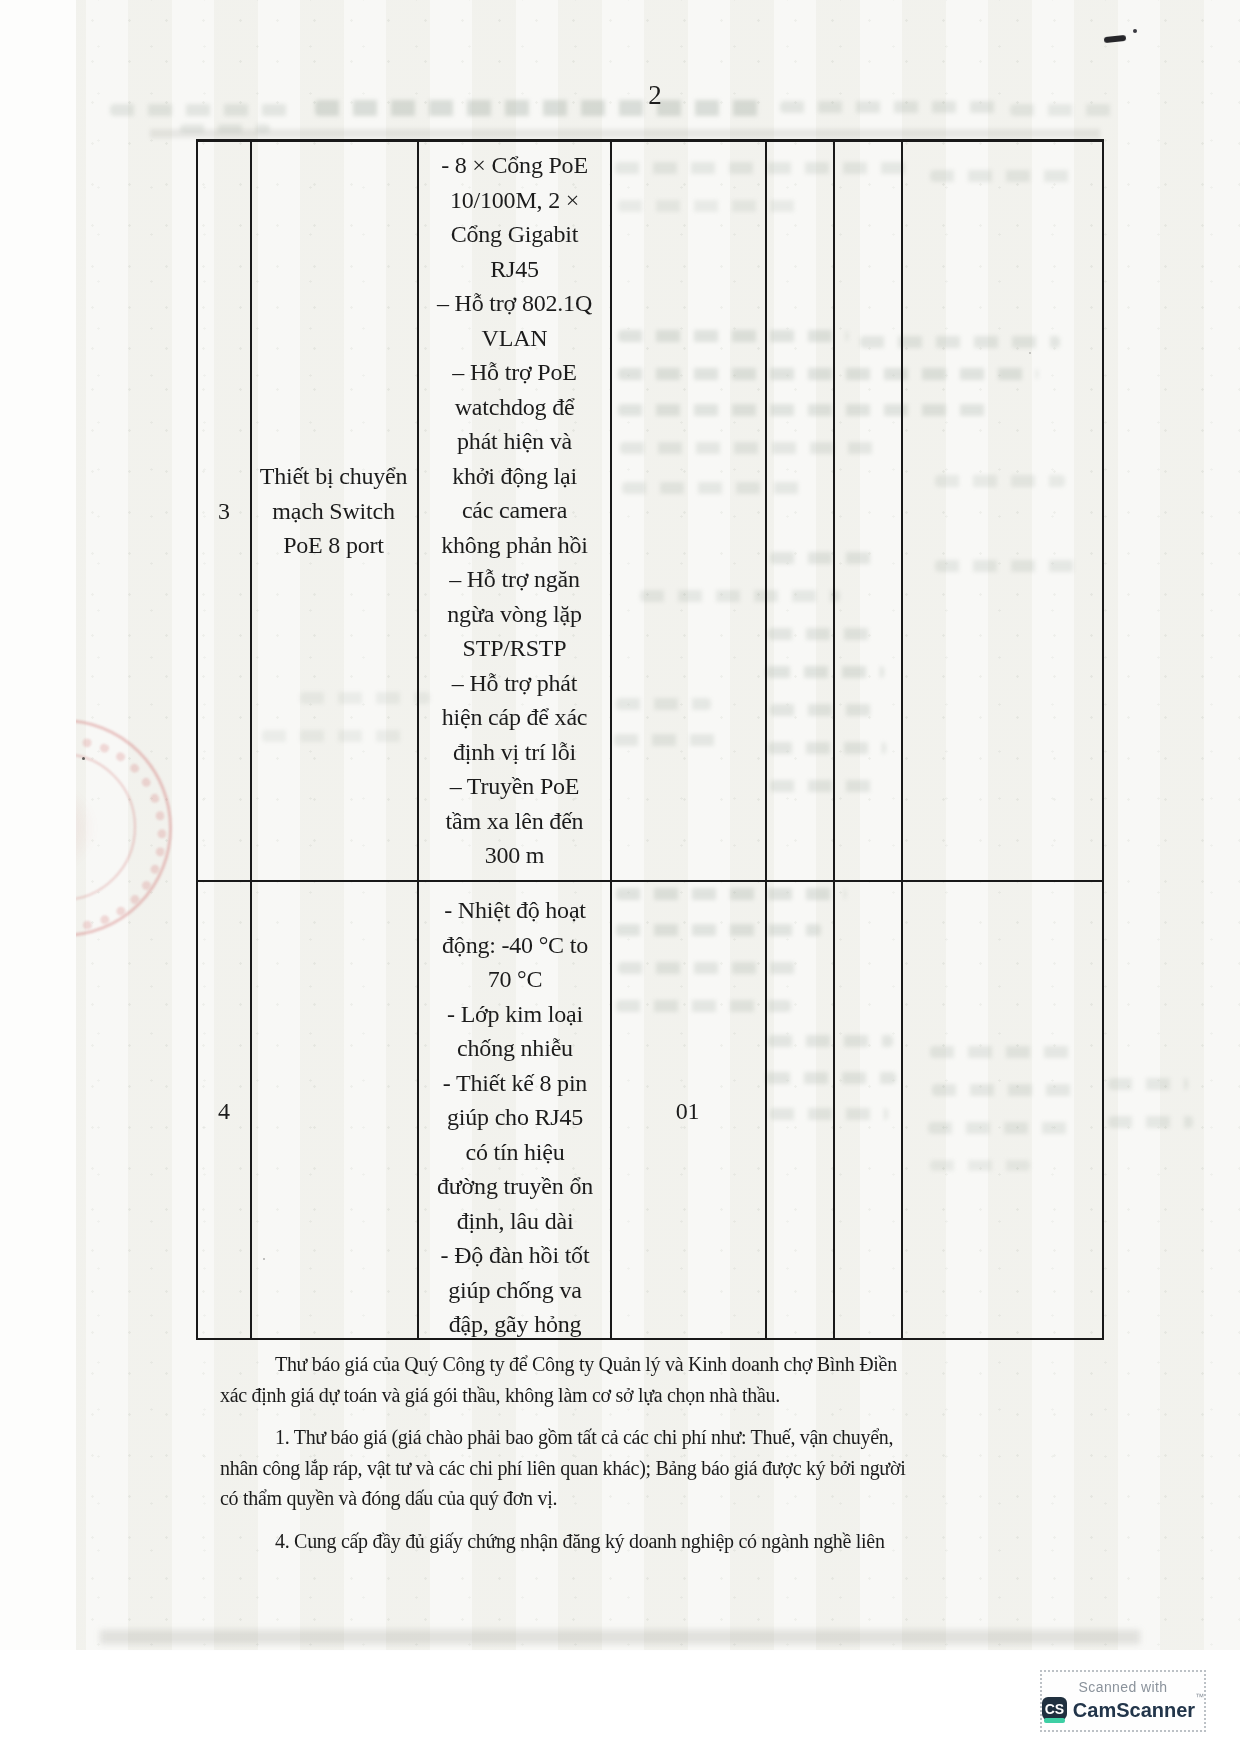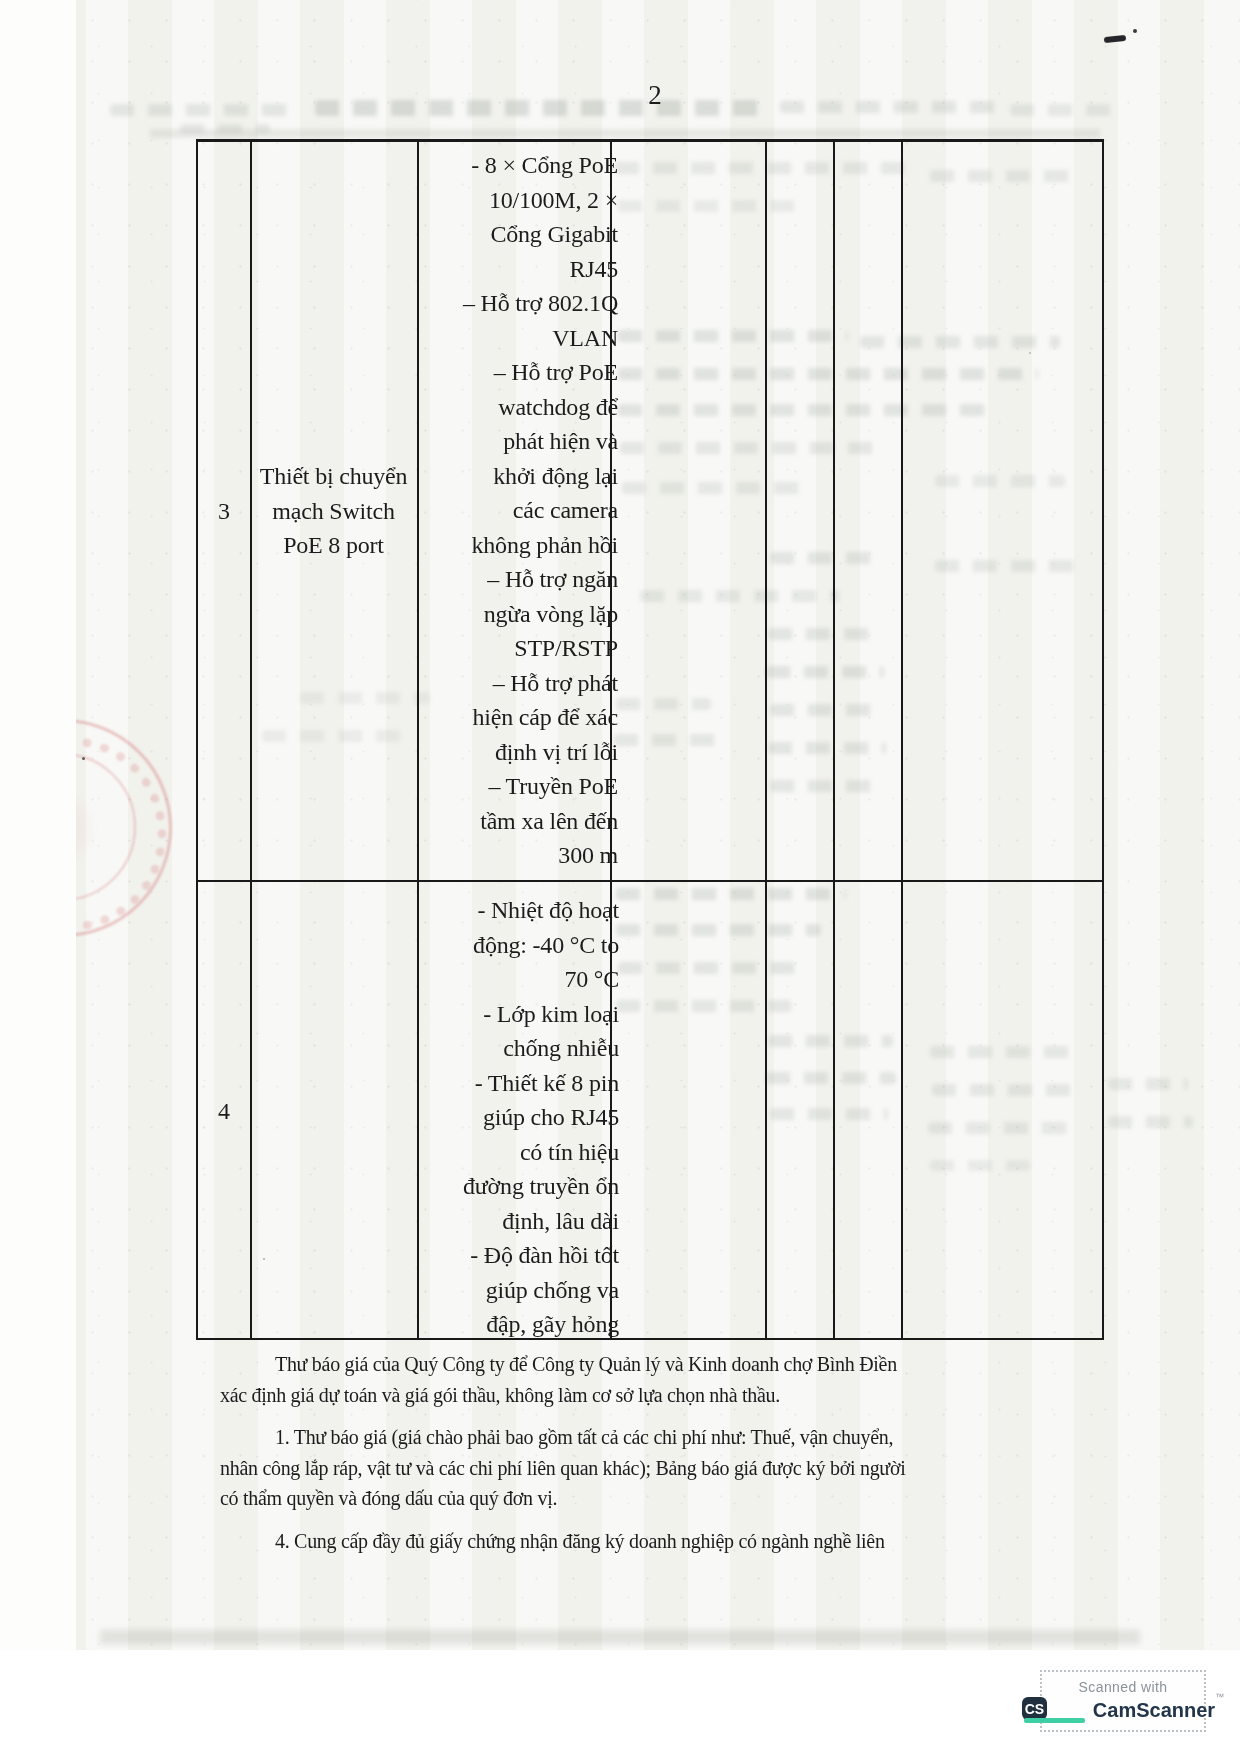--- a/index.html
+++ b/index.html
@@ -55,41 +55,41 @@
 
   
   .doc-table{position:absolute;left:196px;top:139px;width:908px;height:1201px;border:2px solid #191919;border-top-width:3px;z-index:3;box-sizing:border-box;}
   .vline{position:absolute;top:0;bottom:0;width:2px;background:#191919;}
   .hline{position:absolute;left:0;right:0;height:2px;background:#191919;}
   .cell{
     position:absolute;display:flex;align-items:center;justify-content:center;
     text-align:center;white-space:pre-line;
     font-size:24px;line-height:34.5px;letter-spacing:-0.2px;
   }
-  .cell.specs{align-items:flex-start;justify-content:flex-start;text-align:right;box-sizing:border-box;margin-left:26px;}
+  .cell.specs{align-items:flex-start;justify-content:flex-start;text-align:center;box-sizing:border-box;}
   .r3.specs{padding:6px 4px 0 20px;}
   .r4.specs{padding:11px 4px 0 20px;}
 
   
   .bodytext{
     position:absolute;left:220px;top:1349px;width:885px;z-index:4;
     font-size:20px;line-height:30.5px;letter-spacing:-0.3px;
   }
   .para{white-space:pre-line;text-indent:55px;margin:0 0 12px 0;}
 
   
   .cam-badge{
     position:absolute;left:1040px;top:1670px;width:166px;height:62px;z-index:5;
     border:2px dotted #bcc1c6;background:#fefefe;box-sizing:border-box;
     display:flex;flex-direction:column;align-items:center;justify-content:center;gap:3px;
     font-family:"Liberation Sans","DejaVu Sans",sans-serif;
   }
   .scanned-with{font-size:14px;color:#8a929b;letter-spacing:.4px;line-height:1;}
   .brand-row{display:flex;align-items:center;gap:6px;line-height:1;}
-  .cs-logo{position:relative;width:25px;height:25px;padding-left:40px;}
+  .cs-logo{position:relative;width:25px;height:25px;}
   .cs-square{position:absolute;left:0;top:0;width:25px;height:23px;background:#20303f;border-radius:6px;color:#fff;
     display:flex;align-items:center;justify-content:center;font-size:14px;font-weight:bold;}
   .cs-teal{position:absolute;left:2px;right:2px;bottom:-1px;height:5px;background:#3ecfa4;border-radius:2px;}
   .brand-name{font-size:20px;font-weight:bold;color:#22354a;}
   .brand-tm{font-size:9px;color:#8a929b;vertical-align:top;position:relative;top:-7px;}
 </style>
 </head>
 <body>
 
 <div class="page">
@@ -199,20 +199,21 @@
 - Lớp kim loại
 chống nhiễu
 - Thiết kế 8 pin
 giúp cho RJ45
 có tín hiệu
 đường truyền ổn
 định, lâu dài
 - Độ đàn hồi tốt
 giúp chống va
 đập, gãy hỏng</div>
+    <div class="cell r4" style="left:412px;top:740px;width:155px;height:459px">01</div>
   </div>
 
   <div class="bodytext">
     <p class="para">Thư báo giá của Quý Công ty để Công ty Quản lý và Kinh doanh chợ Bình Điền
 xác định giá dự toán và giá gói thầu, không làm cơ sở lựa chọn nhà thầu.</p>
     <p class="para">1. Thư báo giá (giá chào phải bao gồm tất cả các chi phí như: Thuế, vận chuyển,
 nhân công lắp ráp, vật tư và các chi phí liên quan khác); Bảng báo giá được ký bởi người
 có thẩm quyền và đóng dấu của quý đơn vị.</p>
     <p class="para">4. Cung cấp đầy đủ giấy chứng nhận đăng ký doanh nghiệp có ngành nghề liên</p>
   </div>

